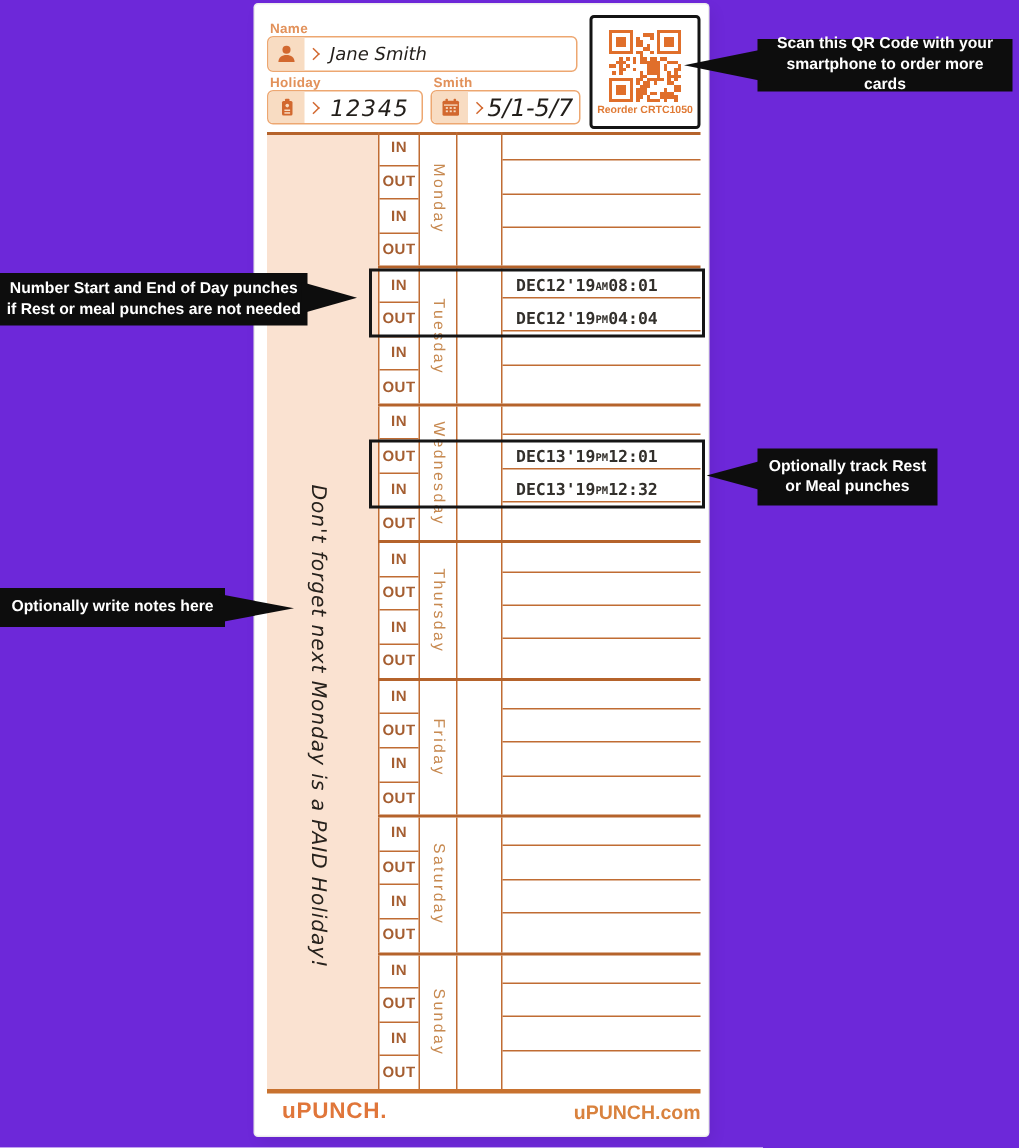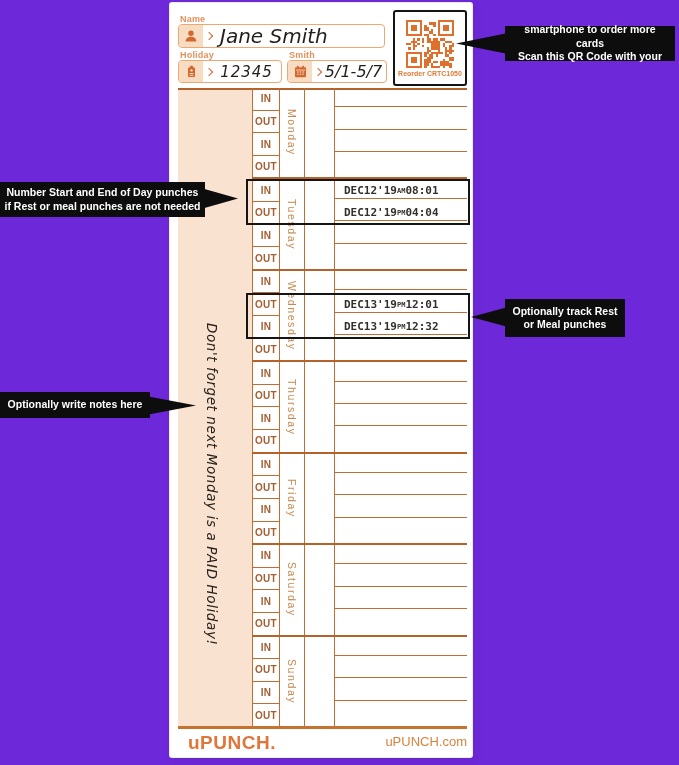--- a/index.html
+++ b/index.html
@@ -10,21 +10,21 @@
         border-radius:2px;box-shadow:0 0 0 1px #ececec,3px 4px 10px rgba(0,0,0,.07);}
   .field-label{position:absolute;font-size:9px;font-weight:700;color:#e2915a;letter-spacing:.2px;}
   .field{position:absolute;background:#fff;border:1.5px solid #eda771;border-radius:4px;
          display:flex;align-items:stretch;overflow:hidden;box-sizing:border-box;}
   .icon-box{width:24px;flex:none;background:#f8dcc2;display:flex;align-items:center;justify-content:center;}
   .chevron{align-self:center;flex:none;width:5px;height:5px;border-top:1.6px solid #d2682f;
            border-right:1.6px solid #d2682f;transform:rotate(45deg);margin-left:3px;}
   .field-value{flex:1;display:flex;align-items:center;padding-left:8px;}
   .hand{font-family:"DejaVu Sans",sans-serif;font-style:italic;color:#221e1a;}
   .name-field{left:8px;top:21px;width:207px;height:24px;}
-  .name-field .field-value{font-size:20px;}
+  .name-field .field-value{font-size:12px;}
   .number-field{left:8px;top:57px;width:104px;height:23px;}
   .number-field .field-value{font-size:15px;justify-content:center;padding-left:0;letter-spacing:1px;}
   .date-field{left:117px;top:57px;width:100px;height:23px;}
   .date-field .field-value{font-size:16px;justify-content:center;padding-left:0;}
   
   .qr-box{position:absolute;left:223px;top:7px;width:74px;height:76px;border:2px solid #141414;
           border-radius:3px;box-sizing:border-box;background:#fff;display:flex;flex-direction:column;
           align-items:center;justify-content:center;gap:2px;}
   .qr-label{font-size:7px;font-weight:700;color:#e07a35;white-space:nowrap;}
   
@@ -49,22 +49,22 @@
   .punch-cell{flex:1;position:relative;display:flex;align-items:flex-end;padding:0 0 6px 9px;line-height:1;}
   .punch-cell:not(:last-child)::after{content:"";position:absolute;left:0;right:0;bottom:3px;height:1px;background:#c06c33;}
   .p-date,.p-time{font-family:"DejaVu Sans Mono",monospace;font-weight:700;font-size:11px;color:#33302c;}
   .p-mer{font-family:"DejaVu Sans Mono",monospace;font-weight:700;font-size:7px;color:#33302c;padding-bottom:1px;}
   
   .hl-box{position:absolute;left:76px;width:224px;height:46px;border:2px solid #151515;box-sizing:border-box;}
   .hl-tuesday{top:176px;}
   .hl-wednesday{top:290px;}
   
   .footer-line{position:absolute;left:8px;top:723px;width:289px;height:3px;background:#c8722f;}
-  .brand{position:absolute;left:18px;top:729px;font-size:19px;font-weight:800;color:#e0763a;letter-spacing:.5px;}
-  .website{position:absolute;right:5px;top:731px;font-size:13px;font-weight:400;color:#d9823e;}
+  .brand{position:absolute;left:18px;top:729px;font-size:15px;font-weight:800;color:#e0763a;letter-spacing:.5px;}
+  .website{position:absolute;right:5px;top:731px;font-size:13px;font-weight:700;color:#d9823e;}
   
   .callout{position:absolute;background:#0d0d0d;color:#ffffff;font-size:10.5px;font-weight:700;
            text-align:center;display:flex;flex-direction:column;justify-content:center;
            line-height:1.28;box-sizing:border-box;padding:3px 4px;}
   .c-arrow{position:absolute;background:#0d0d0d;}
   .arrow-left{clip-path:polygon(0 50%,100% 0,100% 100%);}
   .arrow-right{clip-path:polygon(100% 50%,0 0,0 100%);}
   .co-scan{left:505px;top:26px;width:170px;height:35px;}
   .ar-scan{left:456px;top:33px;width:52px;height:21px;}
   .co-track{left:0px;top:182px;width:205px;height:35px;}
@@ -418,22 +418,22 @@
 
     <div class="hl-box hl-tuesday"></div>
     <div class="hl-box hl-wednesday"></div>
 
     <div class="footer-line"></div>
     <span class="brand">uPUNCH.</span>
     <span class="website">uPUNCH.com</span>
   </div>
 
   <div class="callout co-scan">
+    <span>Scan this QR Code with your</span>
     <span>smartphone to order more cards</span>
-    <span>Scan this QR Code with your</span>
   </div>
   <div class="c-arrow arrow-left ar-scan"></div>
 
   <div class="callout co-track">
     <span>Number Start and End of Day punches</span>
     <span>if Rest or meal punches are not needed</span>
   </div>
   <div class="c-arrow arrow-right ar-track"></div>
 
   <div class="callout co-rest">

